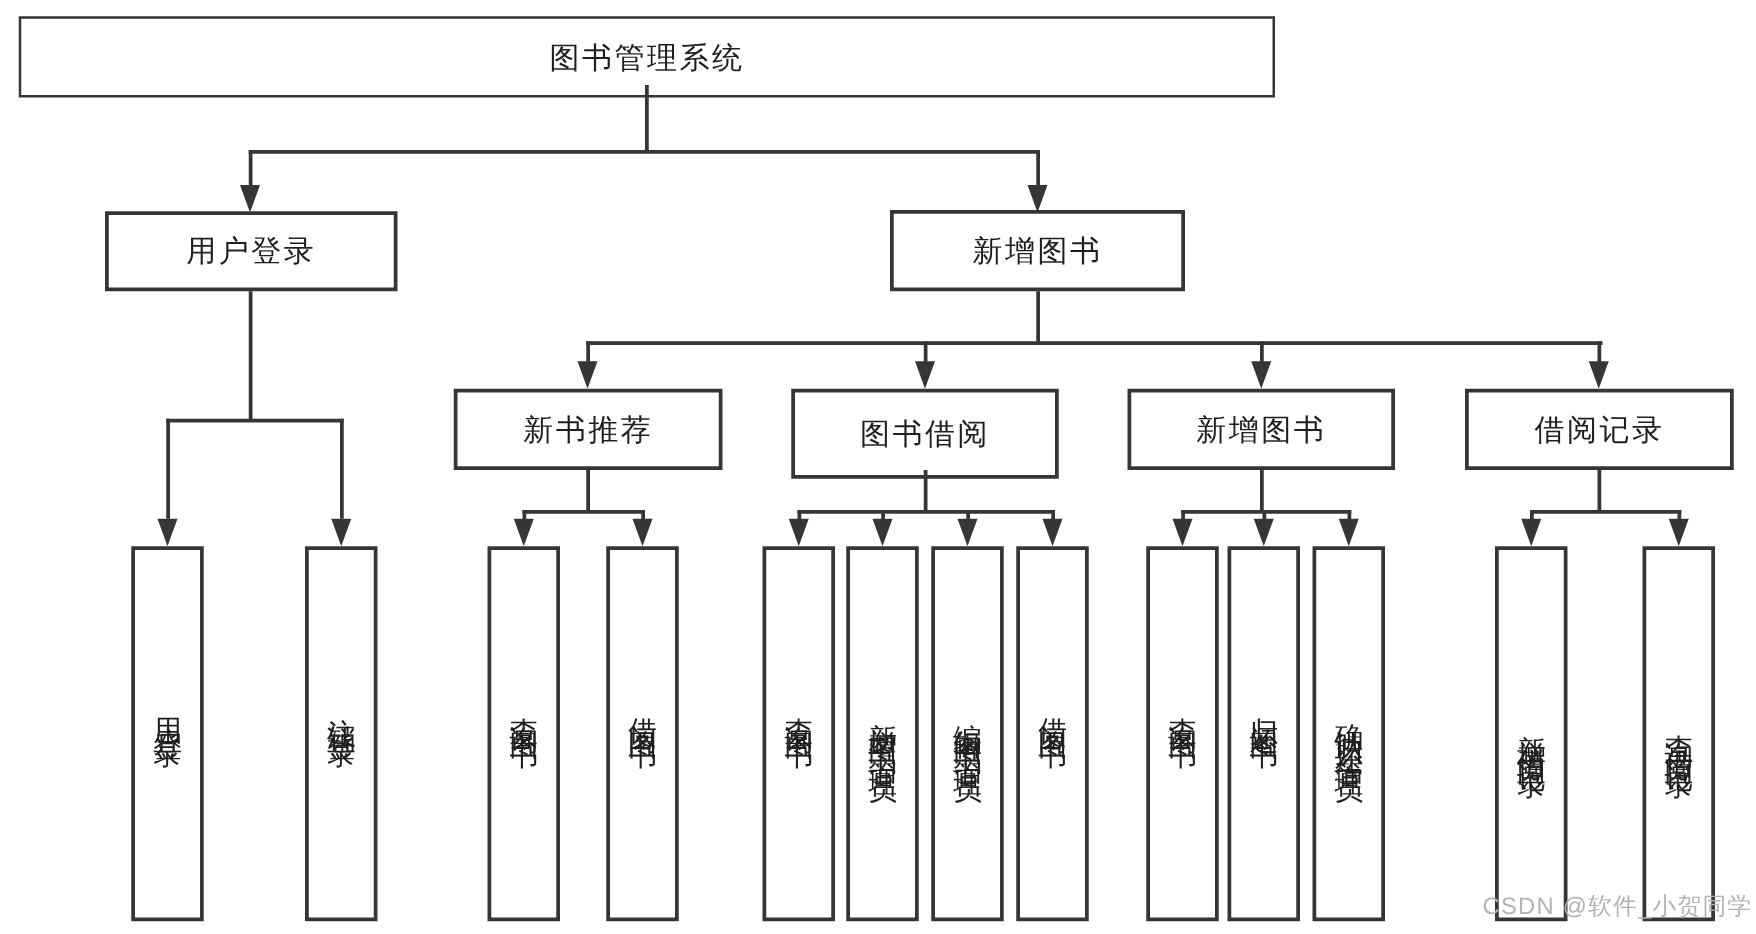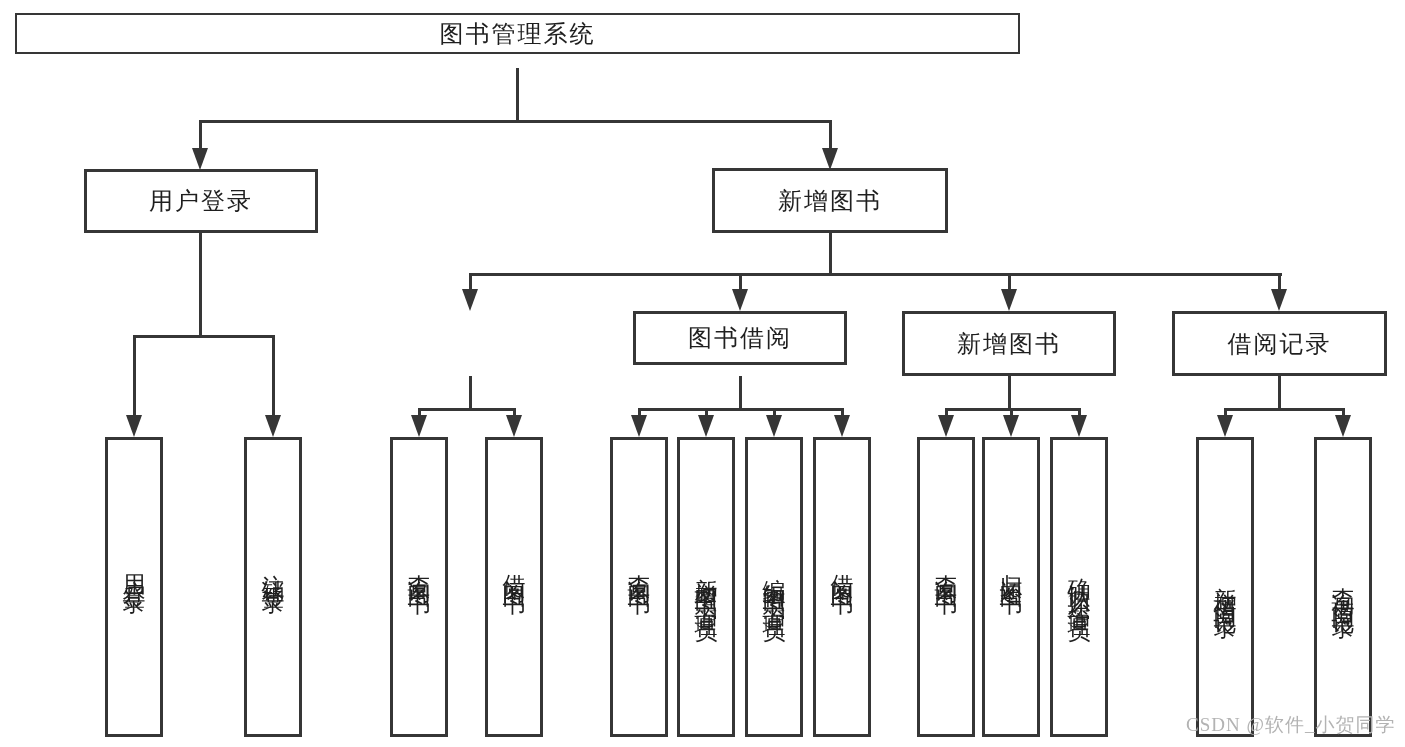--- a/index.html
+++ b/index.html
@@ -20,29 +20,29 @@
   }
   .box.v.short { padding-bottom:38px; }
   .line { position:absolute; background:#363636; }
   .arrowhead {
     position:absolute; width:0; height:0;
     border-left:8px solid transparent; border-right:8px solid transparent;
     border-top:22px solid #363636;
   }
   .watermark {
     position:absolute; left:1186px; top:712px; font-size:19px;
-    color:#b3b3b3; letter-spacing:1px; white-space:nowrap; z-index:5;font-family:Liberation Serif, serif;
+    color:#b3b3b3; letter-spacing:1px; white-space:nowrap; z-index:5;
   }
 </style>
 </head>
 <body>
 
 <div class="canvas">
 
-  <div class="box h root" style="left:15px; top:13px; width:1005px; height:41px;">
+  <div class="box h root" style="left:15px; top:13px; width:1005px; height:65px;">
     <span>图书管理系统</span>
   </div>
 
   <div class="line" style="left:516px; top:68px; width:3px; height:54px;"></div>
   <div class="line" style="left:199px; top:120px; width:633px; height:3px;"></div>
   <div class="line" style="left:199px; top:120px; width:3px; height:30px;"></div>
   <div class="arrowhead" style="left:192px; top:148px;"></div>
   <div class="line" style="left:829px; top:120px; width:3px; height:30px;"></div>
   <div class="arrowhead" style="left:822px; top:148px;"></div>
 
@@ -64,21 +64,24 @@
   <div class="line" style="left:469px; top:273px; width:813px; height:3px;"></div>
   <div class="line" style="left:469px; top:273px; width:3px; height:18px;"></div>
   <div class="arrowhead" style="left:462px; top:289px;"></div>
   <div class="line" style="left:739px; top:273px; width:3px; height:18px;"></div>
   <div class="arrowhead" style="left:732px; top:289px;"></div>
   <div class="line" style="left:1008px; top:273px; width:3px; height:18px;"></div>
   <div class="arrowhead" style="left:1001px; top:289px;"></div>
   <div class="line" style="left:1278px; top:273px; width:3px; height:18px;"></div>
   <div class="arrowhead" style="left:1271px; top:289px;"></div>
 
-  <div class="box h" style="left:633px; top:311px; width:214px; height:54px;">
+  <div class="box h" style="left:363px; top:311px; width:215px; height:65px;">
+    <span>新书推荐</span>
+  </div>
+  <div class="box h" style="left:633px; top:311px; width:214px; height:72px;">
     <span>图书借阅</span>
   </div>
   <div class="box h" style="left:902px; top:311px; width:214px; height:65px;">
     <span>新增图书</span>
   </div>
   <div class="box h" style="left:1172px; top:311px; width:215px; height:65px;">
     <span>借阅记录</span>
   </div>
 
   <div class="line" style="left:469px; top:376px; width:3px; height:34px;"></div>

